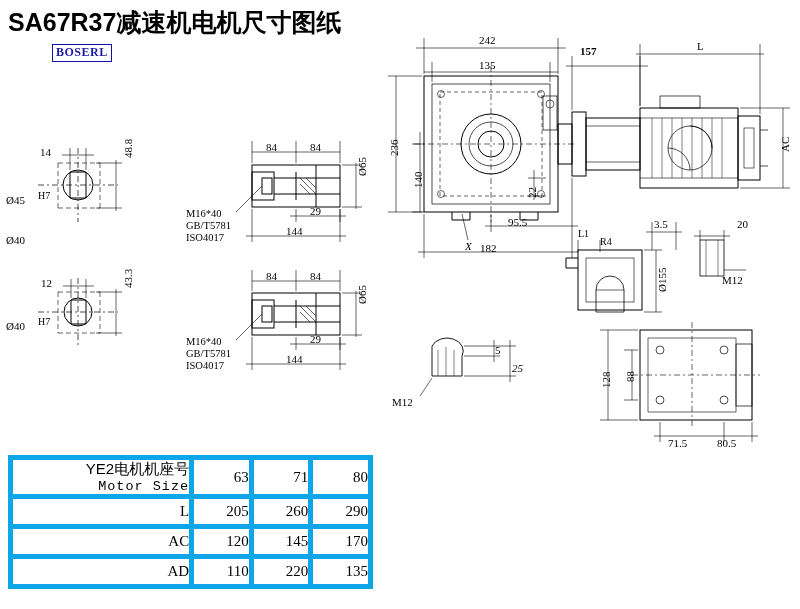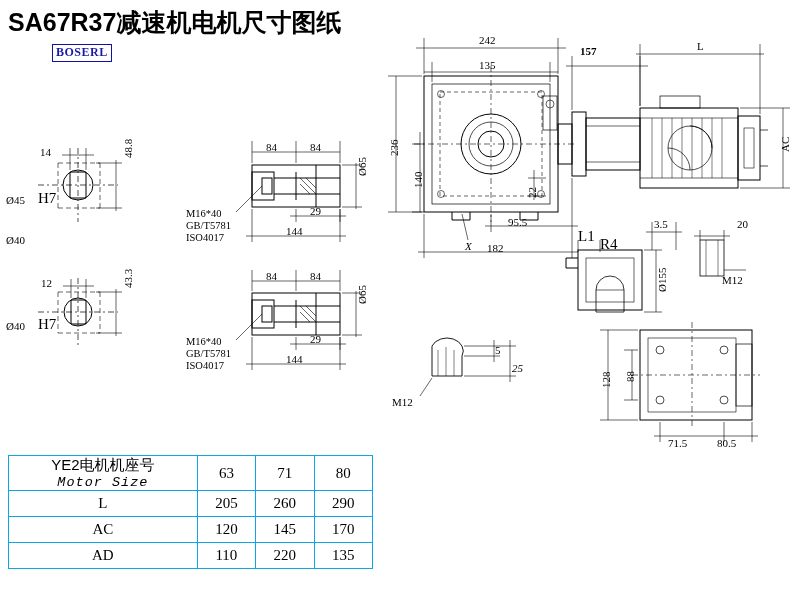--- a/index.html
+++ b/index.html
@@ -25,42 +25,42 @@
     color:#1a1aa8;
     font-size:12px;
     font-family:"Liberation Serif", serif;
     font-weight:bold;
     padding:0px 3px 1px 3px;
     letter-spacing:0.5px;
     margin-left:8px;
   }
   svg{position:absolute;left:0;top:0;}
   .dim{font-family:"Liberation Serif", serif;font-size:11px;}
-  .dimsm{font-family:"Liberation Serif", serif;font-size:15px;}
+  .dimsm{font-family:"Liberation Serif", serif;font-size:10px;}
   .note{font-family:"Liberation Serif", serif;font-size:10.5px;}
 
   
   #spec-table{
     position:absolute;
     left:8px;top:455px;
     width:365px;
     border-collapse:collapse;
     font-family:"Liberation Serif", serif;
   }
   #spec-table td{
-    border:1px solid #0ea5e9;
-    text-align:center;
+    border:5px solid #0ea5e9;
+    text-align:right;
     height:25px;
     font-size:15px;
     padding:0;
   }
   #spec-table td.first{width:190px;}
   #spec-table td.val{width:58px;}
   .cn{font-family:"Liberation Sans", sans-serif;font-size:15px;}
-  .mono{font-family:"Liberation Mono", monospace;font-size:13.5px;letter-spacing:1px;font-style:italic;}
+  .mono{font-family:"Liberation Mono", monospace;font-size:13.5px;letter-spacing:1px;}
 </style>
 </head>
 <body>
 
 <div class="abs" id="title">SA67R37减速机电机尺寸图纸</div>
 <div class="abs" id="logo">BOSERL</div>
 
 <svg width="800" height="609">
   <g fill="none" stroke="#000" stroke-width="1">
 
@@ -364,21 +364,21 @@
 
 <div class="abs dim" style="left:479px;top:34px;">242</div>
 <div class="abs dim" style="left:479px;top:59px;">135</div>
 <div class="abs dim" style="left:580px;top:45px;font-weight:bold;">157</div>
 <div class="abs dim" style="left:697px;top:40px;">L</div>
 <div class="abs dim" style="left:779px;top:152px;transform:rotate(-90deg);transform-origin:left top;">AC</div>
 <div class="abs dim" style="left:388px;top:156px;transform:rotate(-90deg);transform-origin:left top;">236</div>
 <div class="abs dim" style="left:412px;top:188px;transform:rotate(-90deg);transform-origin:left top;">140</div>
 <div class="abs dim" style="left:526px;top:198px;transform:rotate(-90deg);transform-origin:left top;">22</div>
 <div class="abs dim" style="left:508px;top:216px;">95.5</div>
-<div class="abs dim" style="left:480px;top:242px;margin-left:7px;">182</div>
+<div class="abs dim" style="left:480px;top:242px;">182</div>
 <div class="abs dim" style="left:465px;top:240px;font-style:italic;">X</div>
 
 <div class="abs dimsm" style="left:578px;top:228px;">L1</div>
 <div class="abs dimsm" style="left:600px;top:228px;margin-top:8px;">R4</div>
 <div class="abs dim" style="left:654px;top:218px;">3.5</div>
 <div class="abs dim" style="left:737px;top:218px;">20</div>
 <div class="abs dim" style="left:656px;top:292px;transform:rotate(-90deg);transform-origin:left top;">Ø155</div>
 <div class="abs dim" style="left:722px;top:274px;">M12</div>
 
 <div class="abs dim" style="left:495px;top:344px;">5</div>

